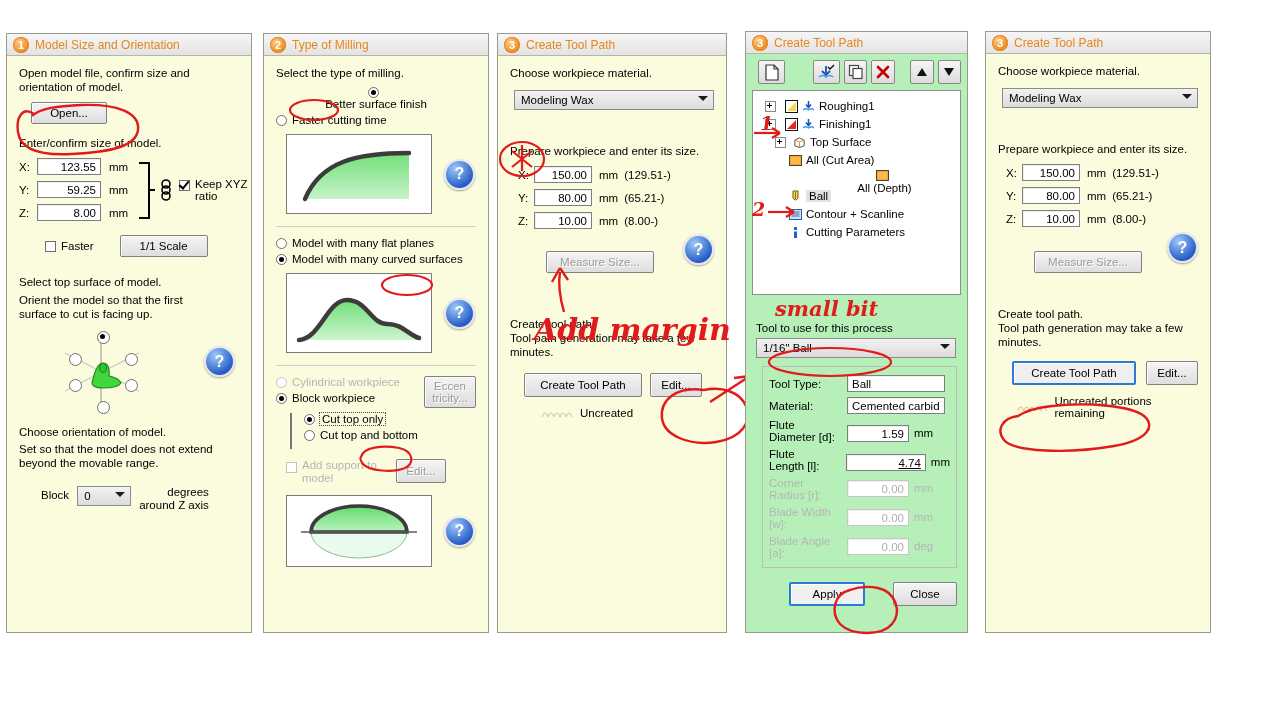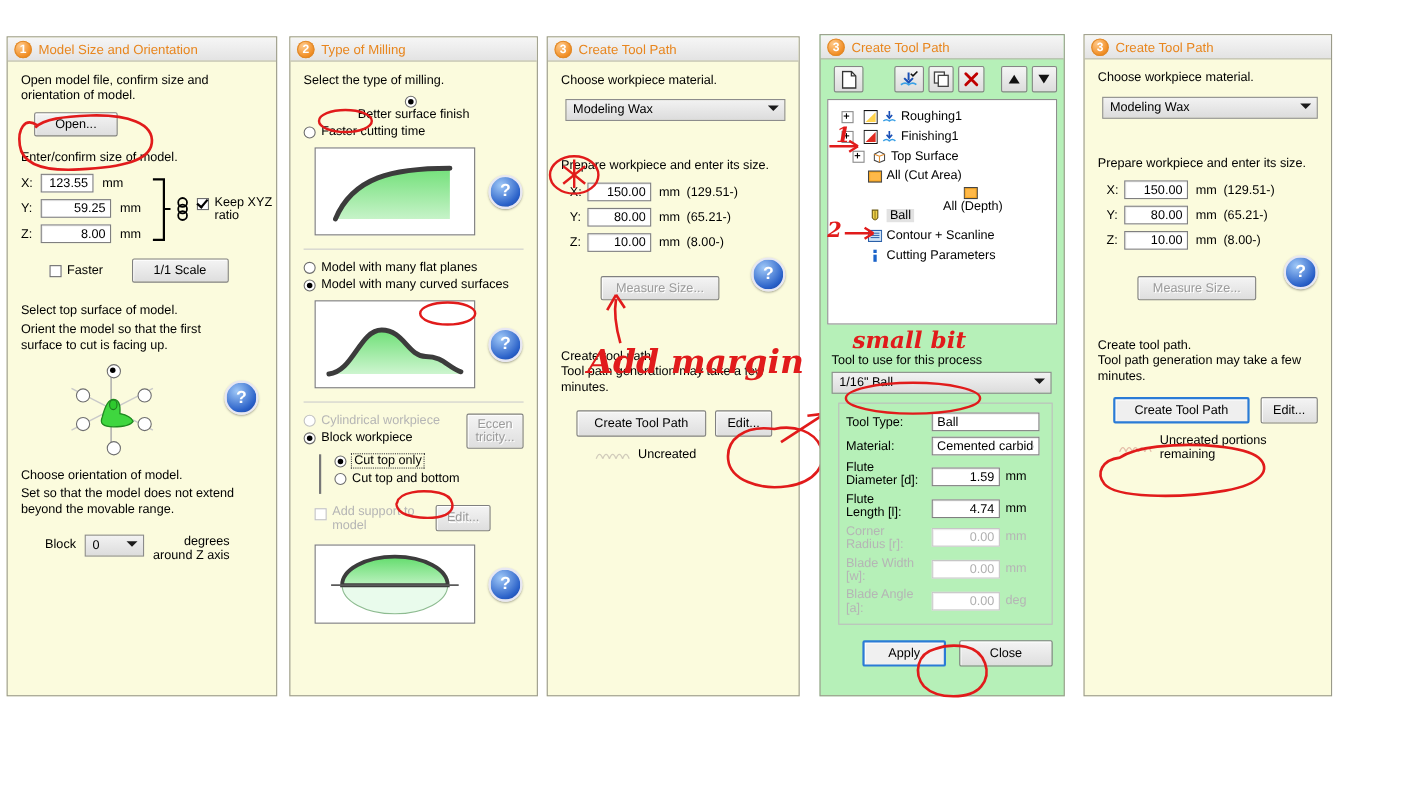--- a/index.html
+++ b/index.html
@@ -76,21 +76,21 @@
     <div class="body">
       <p class="txt">Open model file, confirm size and orientation of model.</p>
       <div style="margin:8px 0 12px 12px;">
         <button class="btn" style="width:76px;padding:4px 0;">Open...</button>
       </div>
       <p class="txt" style="margin-bottom:8px;">Enter/confirm size of model.</p>
 
       <div style="position:relative;">
         <div class="row" style="margin-bottom:6px;">
           <span style="width:18px;">X:</span>
-          <input class="tbox" style="width: 48px;" value="123.55">
+          <input class="tbox" style="width: 64px;" value="123.55">
           <span style="margin-left:8px;">mm</span>
         </div>
         <div class="row" style="margin-bottom:6px;">
           <span style="width:18px;">Y:</span>
           <input class="tbox" style="width: 64px;" value="59.25">
           <span style="margin-left:8px;">mm</span>
         </div>
         <div class="row">
           <span style="width:18px;">Z:</span>
           <input class="tbox" style="width: 64px;" value="8.00">
@@ -500,21 +500,21 @@
           <span style="width:78px;">Material:</span>
           <input class="tbox ro" style="width: 98px; text-align: left;" value="Cemented carbide">
         </div>
         <div class="row" style="margin-bottom:5px;align-items:flex-start;">
           <span style="width:78px;line-height:12px;">Flute<br>Diameter [d]:</span>
           <input class="tbox" style="width: 62px; margin-top: 6px;" value="1.59">
           <span style="margin-left:5px;margin-top:8px;">mm</span>
         </div>
         <div class="row" style="margin-bottom:5px;align-items:flex-start;">
           <span style="width:78px;line-height:12px;">Flute<br>Length [l]:</span>
-          <input class="tbox" style="width: 62px; margin-top: 6px;" value="4.74">
+          <input class="tbox" style="width: 80px; margin-top: 6px; text-decoration: underline;" value="4.74">
           <span style="margin-left:5px;margin-top:8px;">mm</span>
         </div>
         <div class="row" style="margin-bottom:5px;align-items:flex-start;">
           <span class="lbl dis" style="width:78px;line-height:12px;">Corner<br>Radius [r]:</span>
           <input class="tbox grey" style="width: 62px; margin-top: 3px;" value="0.00">
           <span class="lbl dis" style="margin-left:5px;margin-top:5px;">mm</span>
         </div>
         <div class="row" style="margin-bottom:5px;align-items:flex-start;">
           <span class="lbl dis" style="width:78px;line-height:12px;">Blade Width<br>[w]:</span>
           <input class="tbox grey" style="width: 62px; margin-top: 3px;" value="0.00">
@@ -522,21 +522,21 @@
         </div>
         <div class="row" style="align-items:flex-start;">
           <span class="lbl dis" style="width:78px;line-height:12px;">Blade Angle<br>[a]:</span>
           <input class="tbox grey" style="width: 62px; margin-top: 3px;" value="0.00">
           <span class="lbl dis" style="margin-left:5px;margin-top:5px;">deg</span>
         </div>
       </div>
 
       <div class="row" style="margin-top:14px;justify-content:flex-end;padding-right:4px;gap:12px;">
         <button class="btn focus" style="width:76px;padding:4px 15px;background:#f0f0f0;">Apply</button>
-        <button class="btn" style="width:85px;padding:5px 0;">Close</button>
+        <button class="btn" style="width:64px;padding:5px 0;margin-left:16px;">Close</button>
       </div>
     </div>
   </div>
 
   <div class="handtext" style="left:760px;top:112px;font-size:19px;">1</div>
   <svg class="ann" width="36" height="18" style="left:752px;top:124px;">
     <path d="M2 9 H28" stroke="#e11b1b" stroke-width="2.2" fill="none"></path>
     <path d="M28 9 L20 4 M28 9 L20 14" stroke="#e11b1b" stroke-width="2.2" fill="none"></path>
   </svg>
   <div class="handtext" style="left:752px;top:198px;font-size:19px;">2</div>

